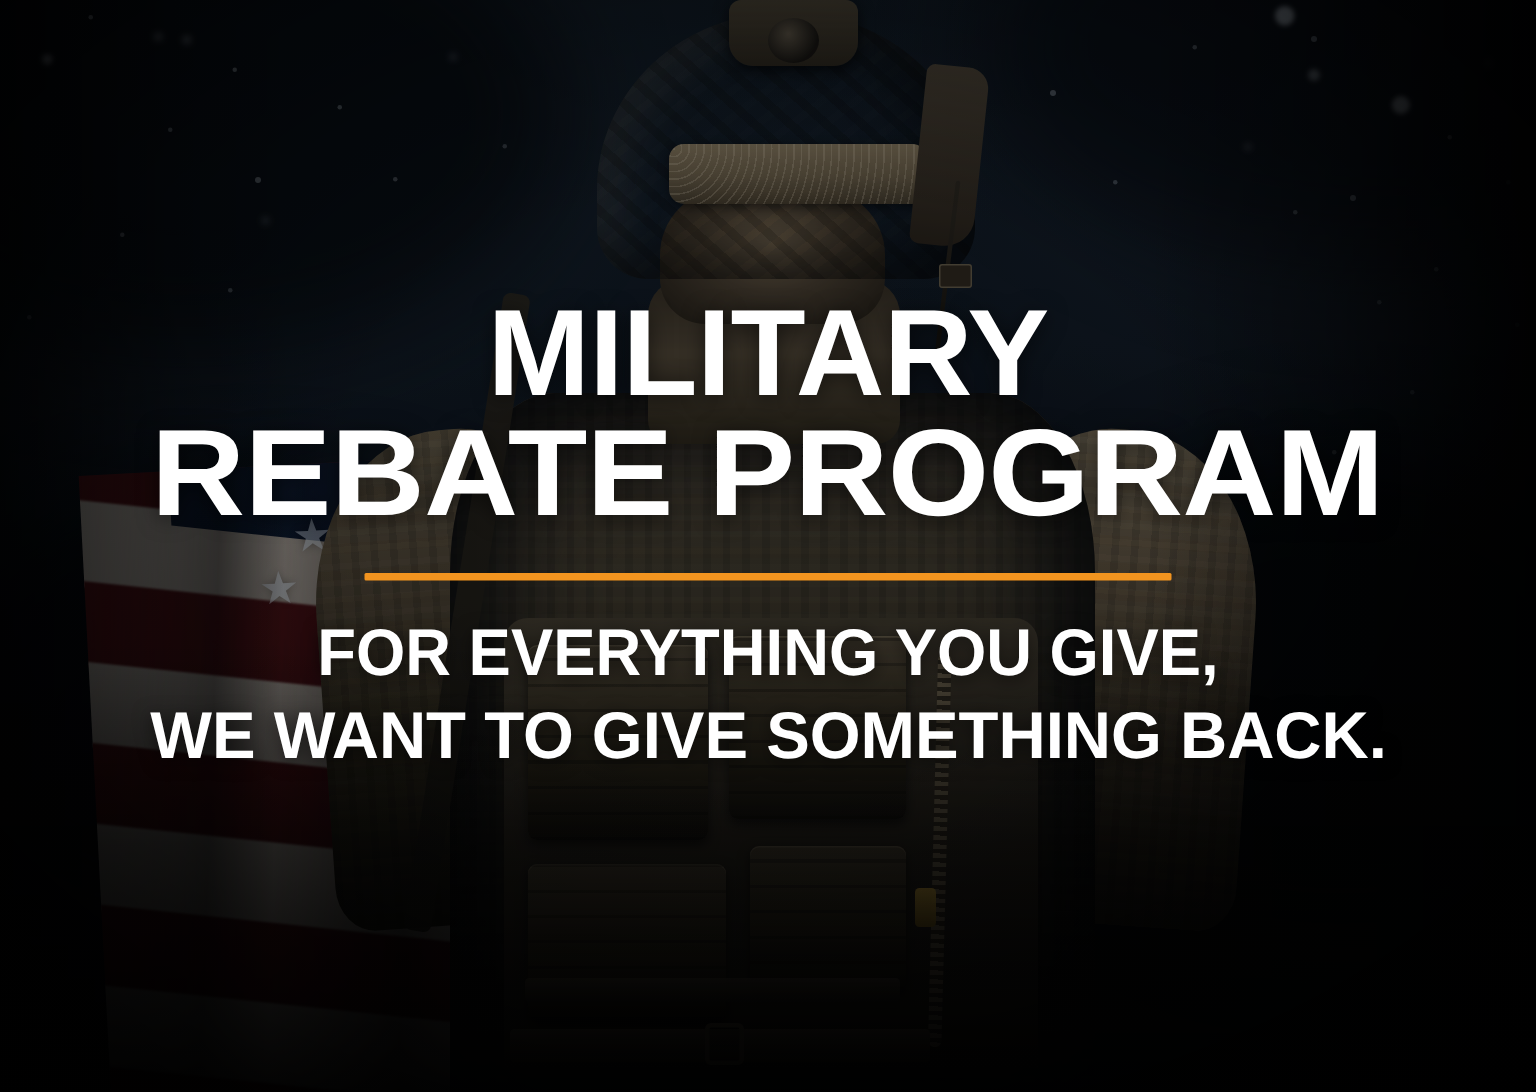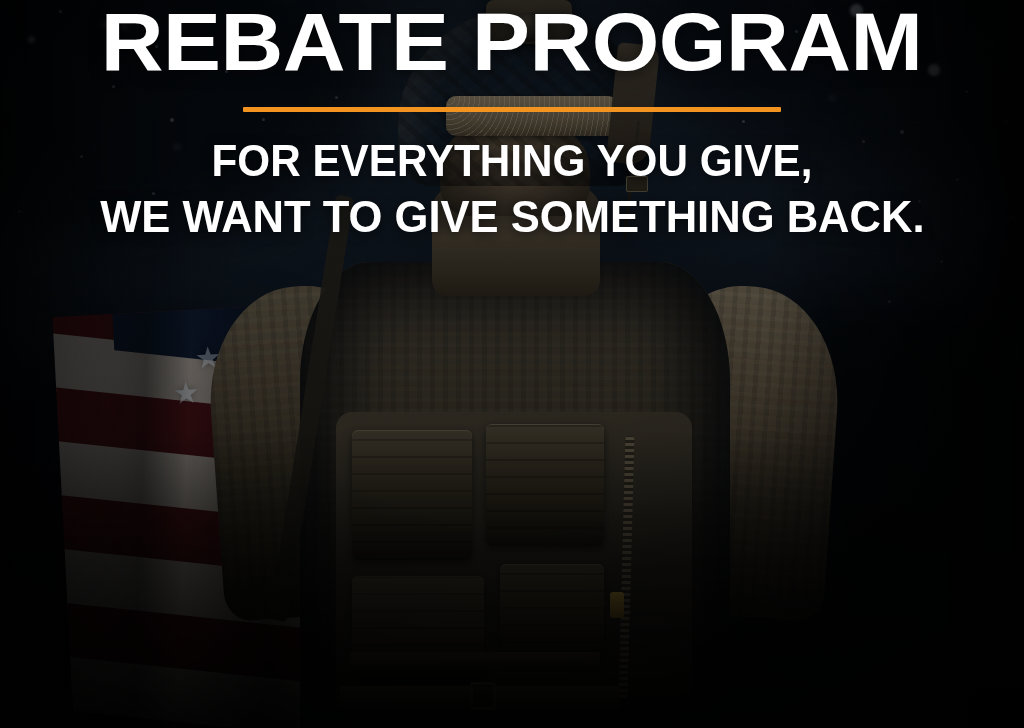--- a/index.html
+++ b/index.html
@@ -429,19 +429,20 @@
     <div class="patch"></div>
   </div>
 
   <div class="tint"></div>
   <div class="shade-left"></div>
   <div class="shade-right"></div>
   <div class="shade-bottom"></div>
   <div class="vignette"></div>
 
   <div class="content">
+    <div class="headline headline-1">MILITARY</div>
     <div class="headline headline-2">REBATE PROGRAM</div>
     <div class="divider" style="background: rgb(242, 148, 31); width: 538px; height: 5px;"></div>
     <div class="subhead subhead-1">FOR EVERYTHING YOU GIVE,</div>
     <div class="subhead subhead-2">WE WANT TO GIVE SOMETHING BACK.</div>
   </div>
 
 </div>
 
 </body></html>

